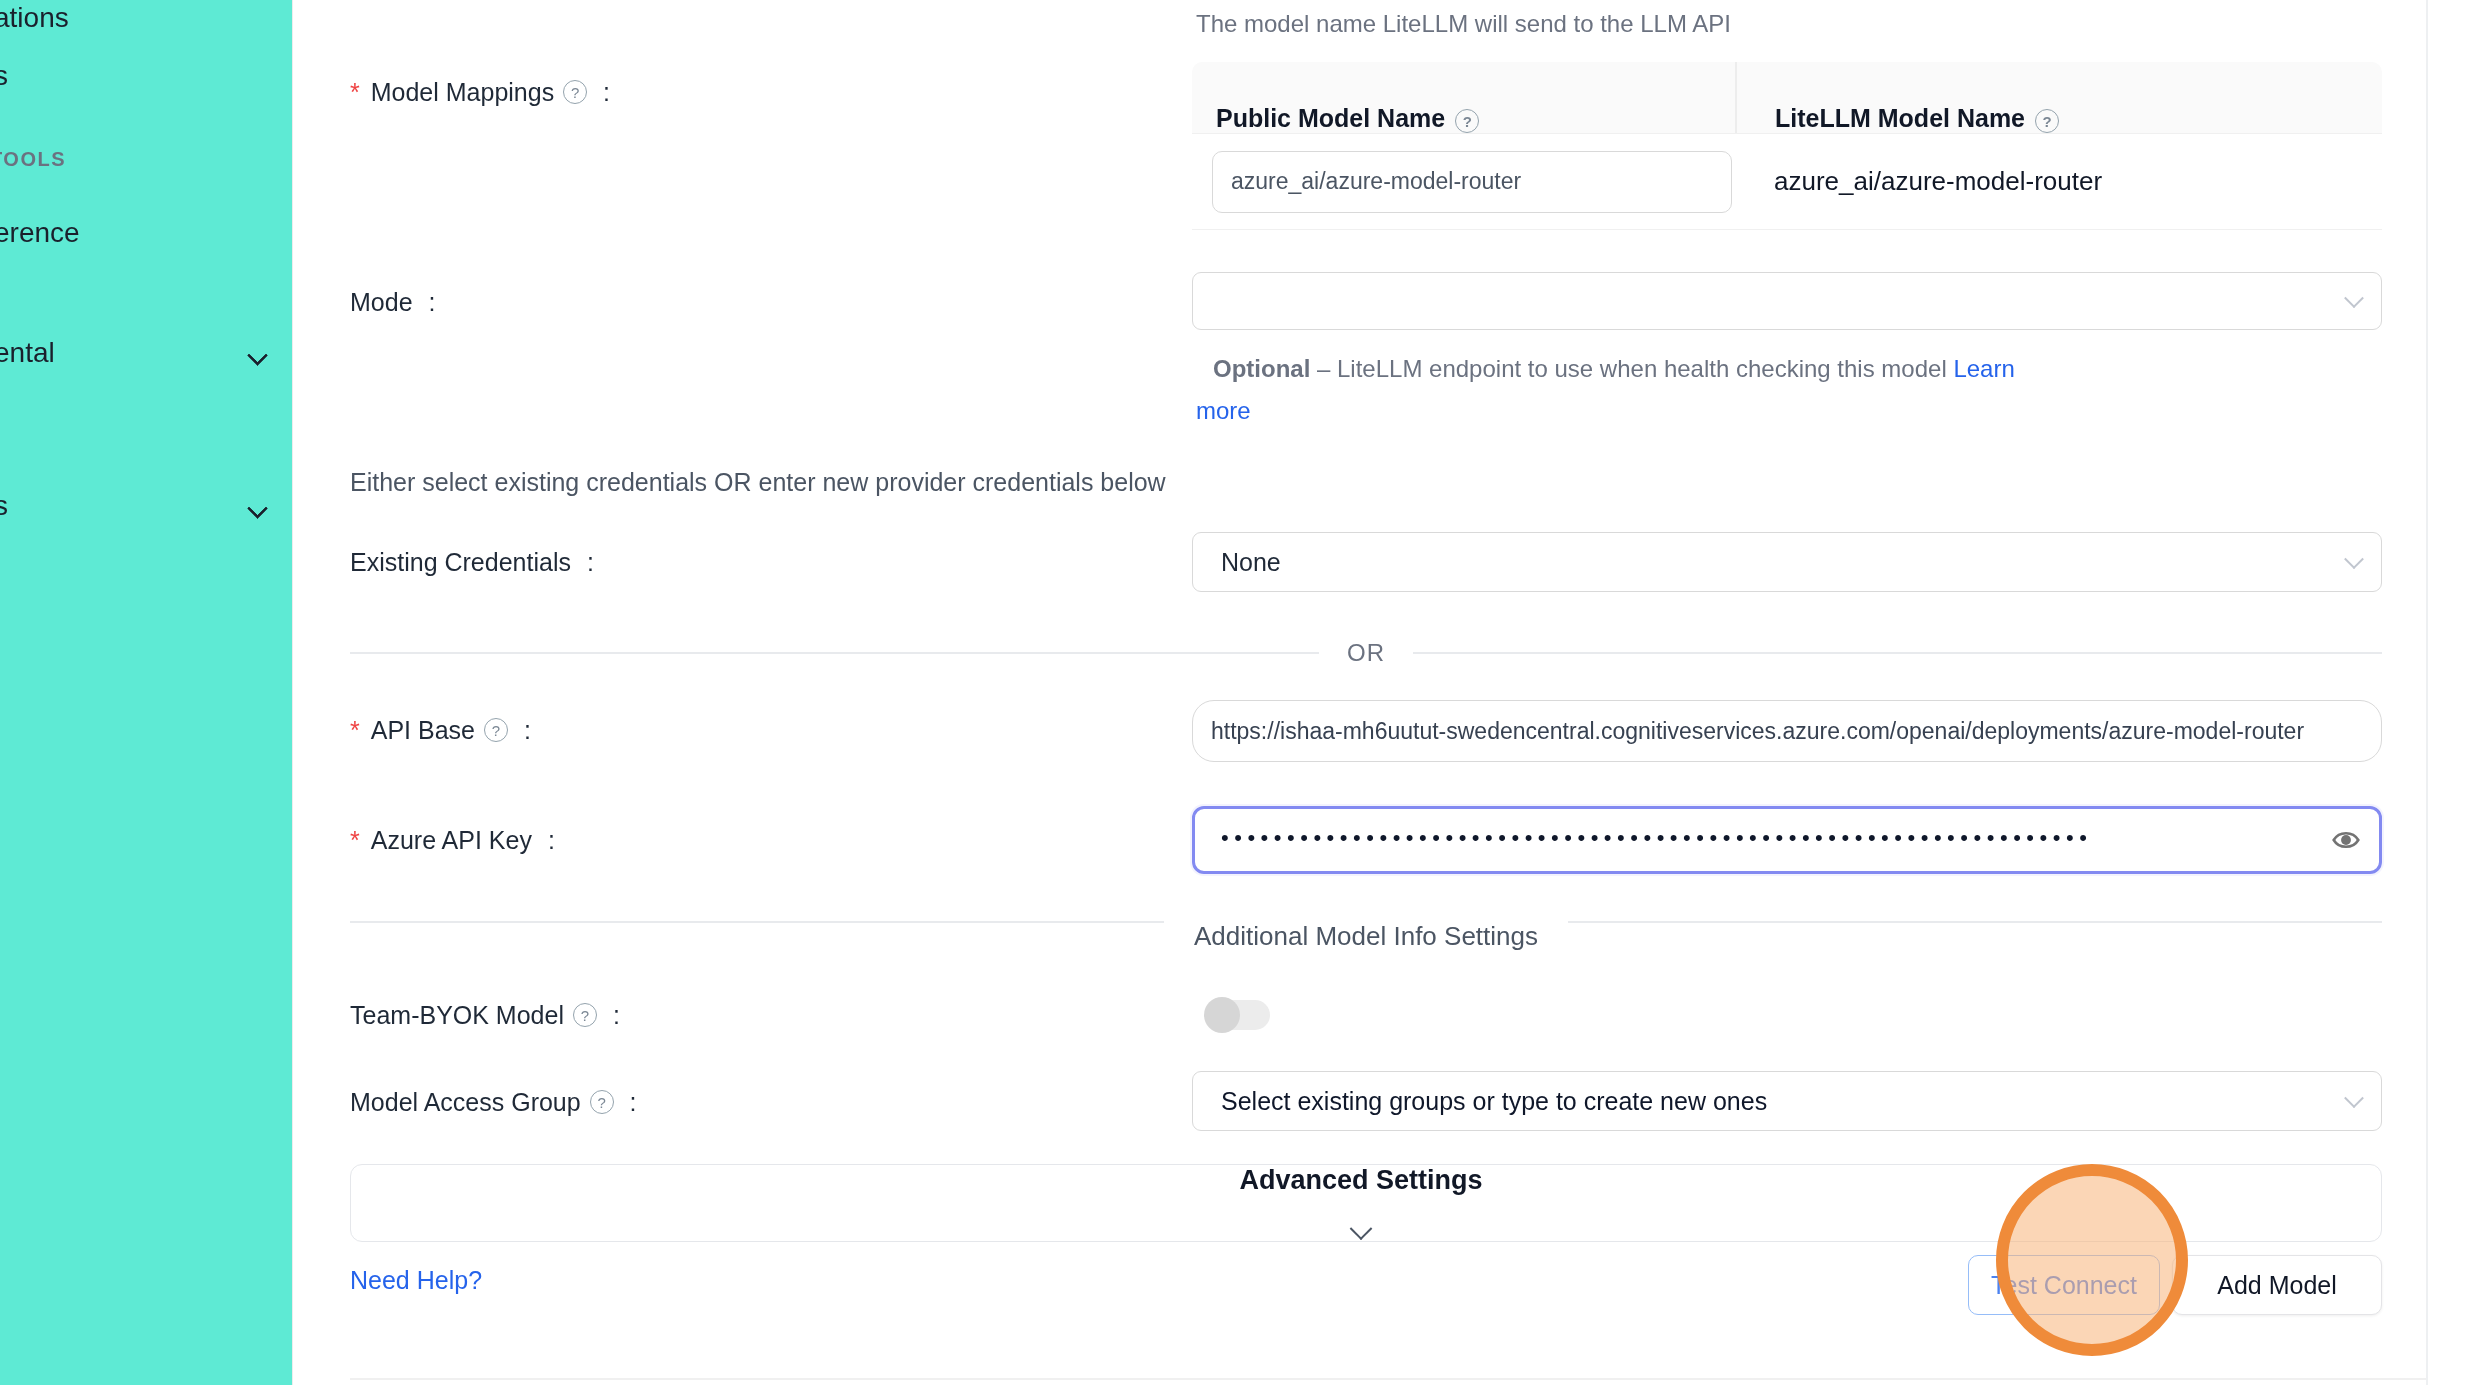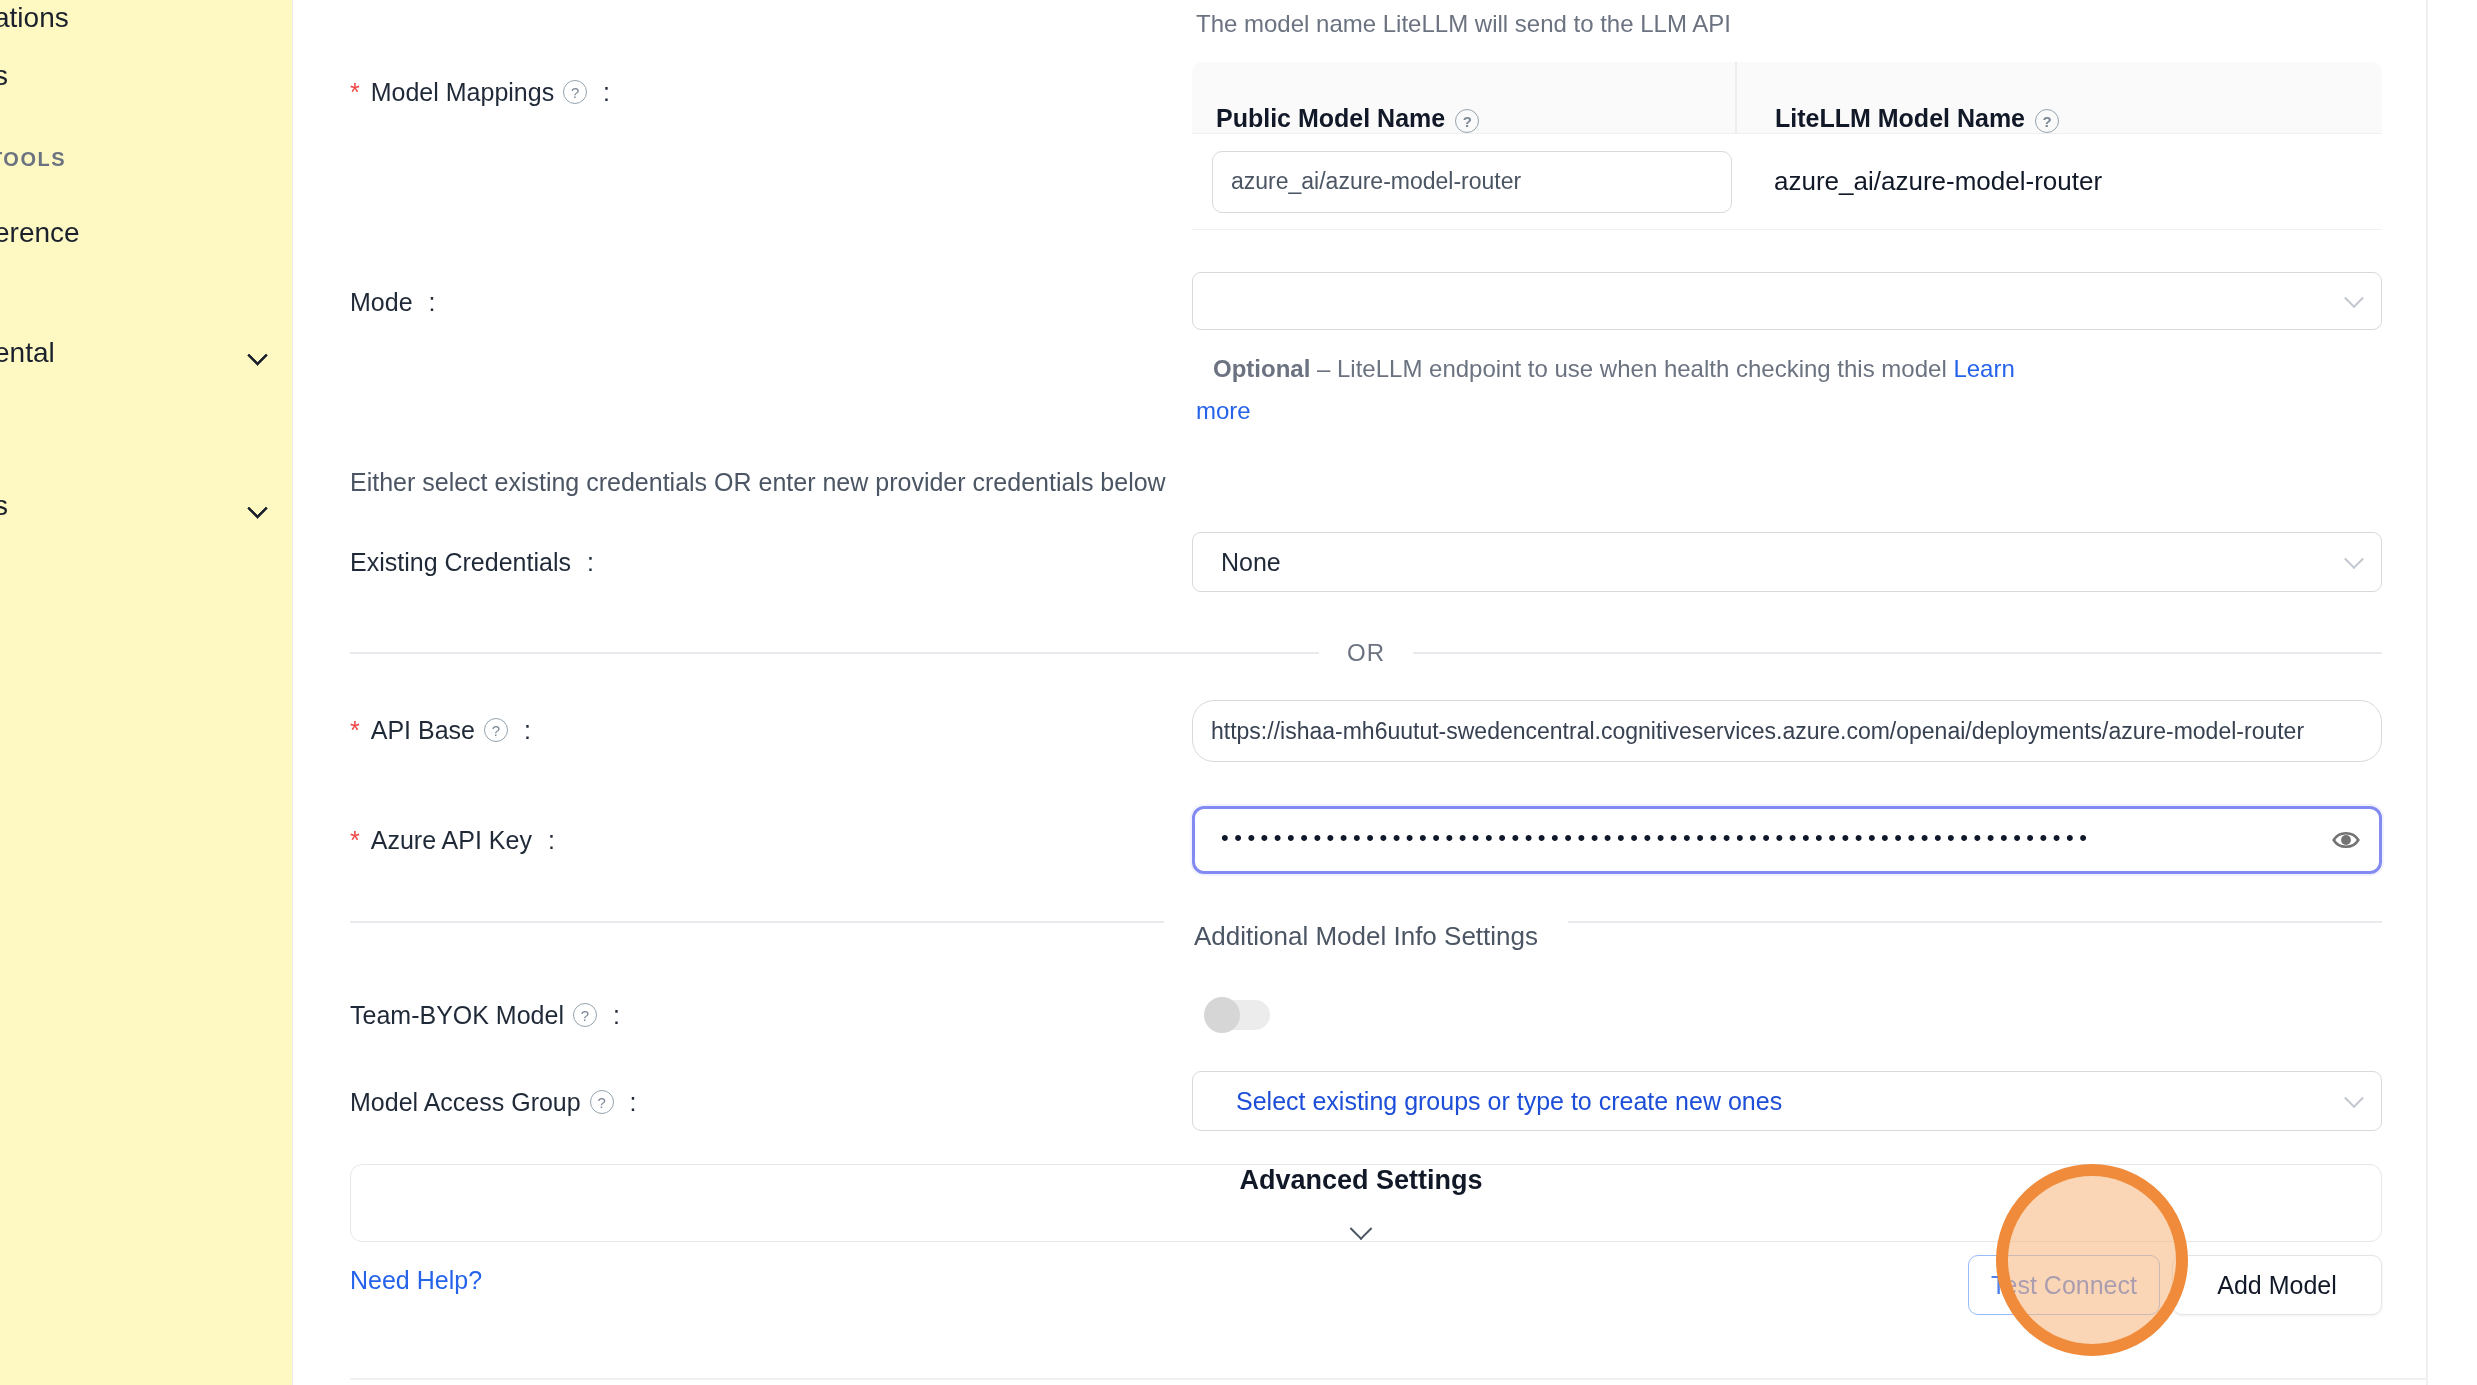--- a/index.html
+++ b/index.html
@@ -2,21 +2,21 @@
 <html><head>
 <meta charset="utf-8">
 <style>
   * { margin:0; padding:0; box-sizing:border-box; }
   html,body { width:2477px; height:1385px; background:#ffffff; overflow:hidden;
               font-family:"Liberation Sans","DejaVu Sans",sans-serif; }
   .page { position:relative; width:2477px; height:1385px; background:#fff; }
 
   
   .sidebar { position:absolute; left:0; top:0; width:293px; height:1385px;
-             border-right:1px solid #ececec; background:#fef9c3; overflow:hidden; }
+             border-right:1px solid #ececec; background:#5eead4; overflow:hidden; }
   .side-item { position:absolute; left:-6px; font-size:28px; color:#1a202c; white-space:nowrap;
                display:flex; align-items:center; cursor:pointer; }
   .side-section { position:absolute; left:-10px; font-size:20px; font-weight:700; color:#6b7280;
                   letter-spacing:1.5px; white-space:nowrap; }
   .side-chev { position:absolute; left:250px; width:15px; height:15px;
                border-right:3px solid #1a202c; border-bottom:3px solid #1a202c;
                transform:rotate(45deg); border-radius:1px; }
 
   
   .flabel { position:absolute; left:350px; display:flex; align-items:center; gap:9px;
@@ -25,21 +25,21 @@
   .req { color:#ef4444; font-size:25px; margin-right:2px; }
   .q-icon { width:24px; height:24px; border:1.5px solid #94a3ad; border-radius:50%;
             color:#7b8794; font-size:15px; display:inline-flex; align-items:center;
             justify-content:center; cursor:pointer; flex:0 0 auto; }
   .ctl { position:absolute; left:1192px; width:1190px; background:#fff; }
   .select { border:1px solid #d9d9d9; border-radius:9px; display:flex; align-items:center;
             padding:0 20px 0 28px; font-size:25px; color:#1f2937; cursor:pointer; }
   .select .sel-val { flex:1 1 auto; }
   .chev-light { width:14px; height:14px; border-right:2px solid #c1c6cf;
                 border-bottom:2px solid #c1c6cf; transform:rotate(45deg) translate(-2px,-2px); }
-  .placeholder { color:#1d4ed8;margin-left:15px; }
+  .placeholder { color:#0f172a; }
 
   
   .hint { position:absolute; left:1196px; top:10px; font-size:24px; color:#6b7280; }
 
   .mm-table { position:absolute; left:1192px; top:62px; width:1190px; }
   .mm-head { display:flex; background:#fafafa; height:72px;
              border-bottom:1px solid #f0f0f0; border-radius:10px 10px 0 0; }
   .mm-hcell { display:flex; align-items:flex-end; gap:10px; font-size:25px; font-weight:700;
               color:#111827; padding-left:24px; }
   .mm-hcell.c1 { width:545px; border-right:2px solid #ededed; }

